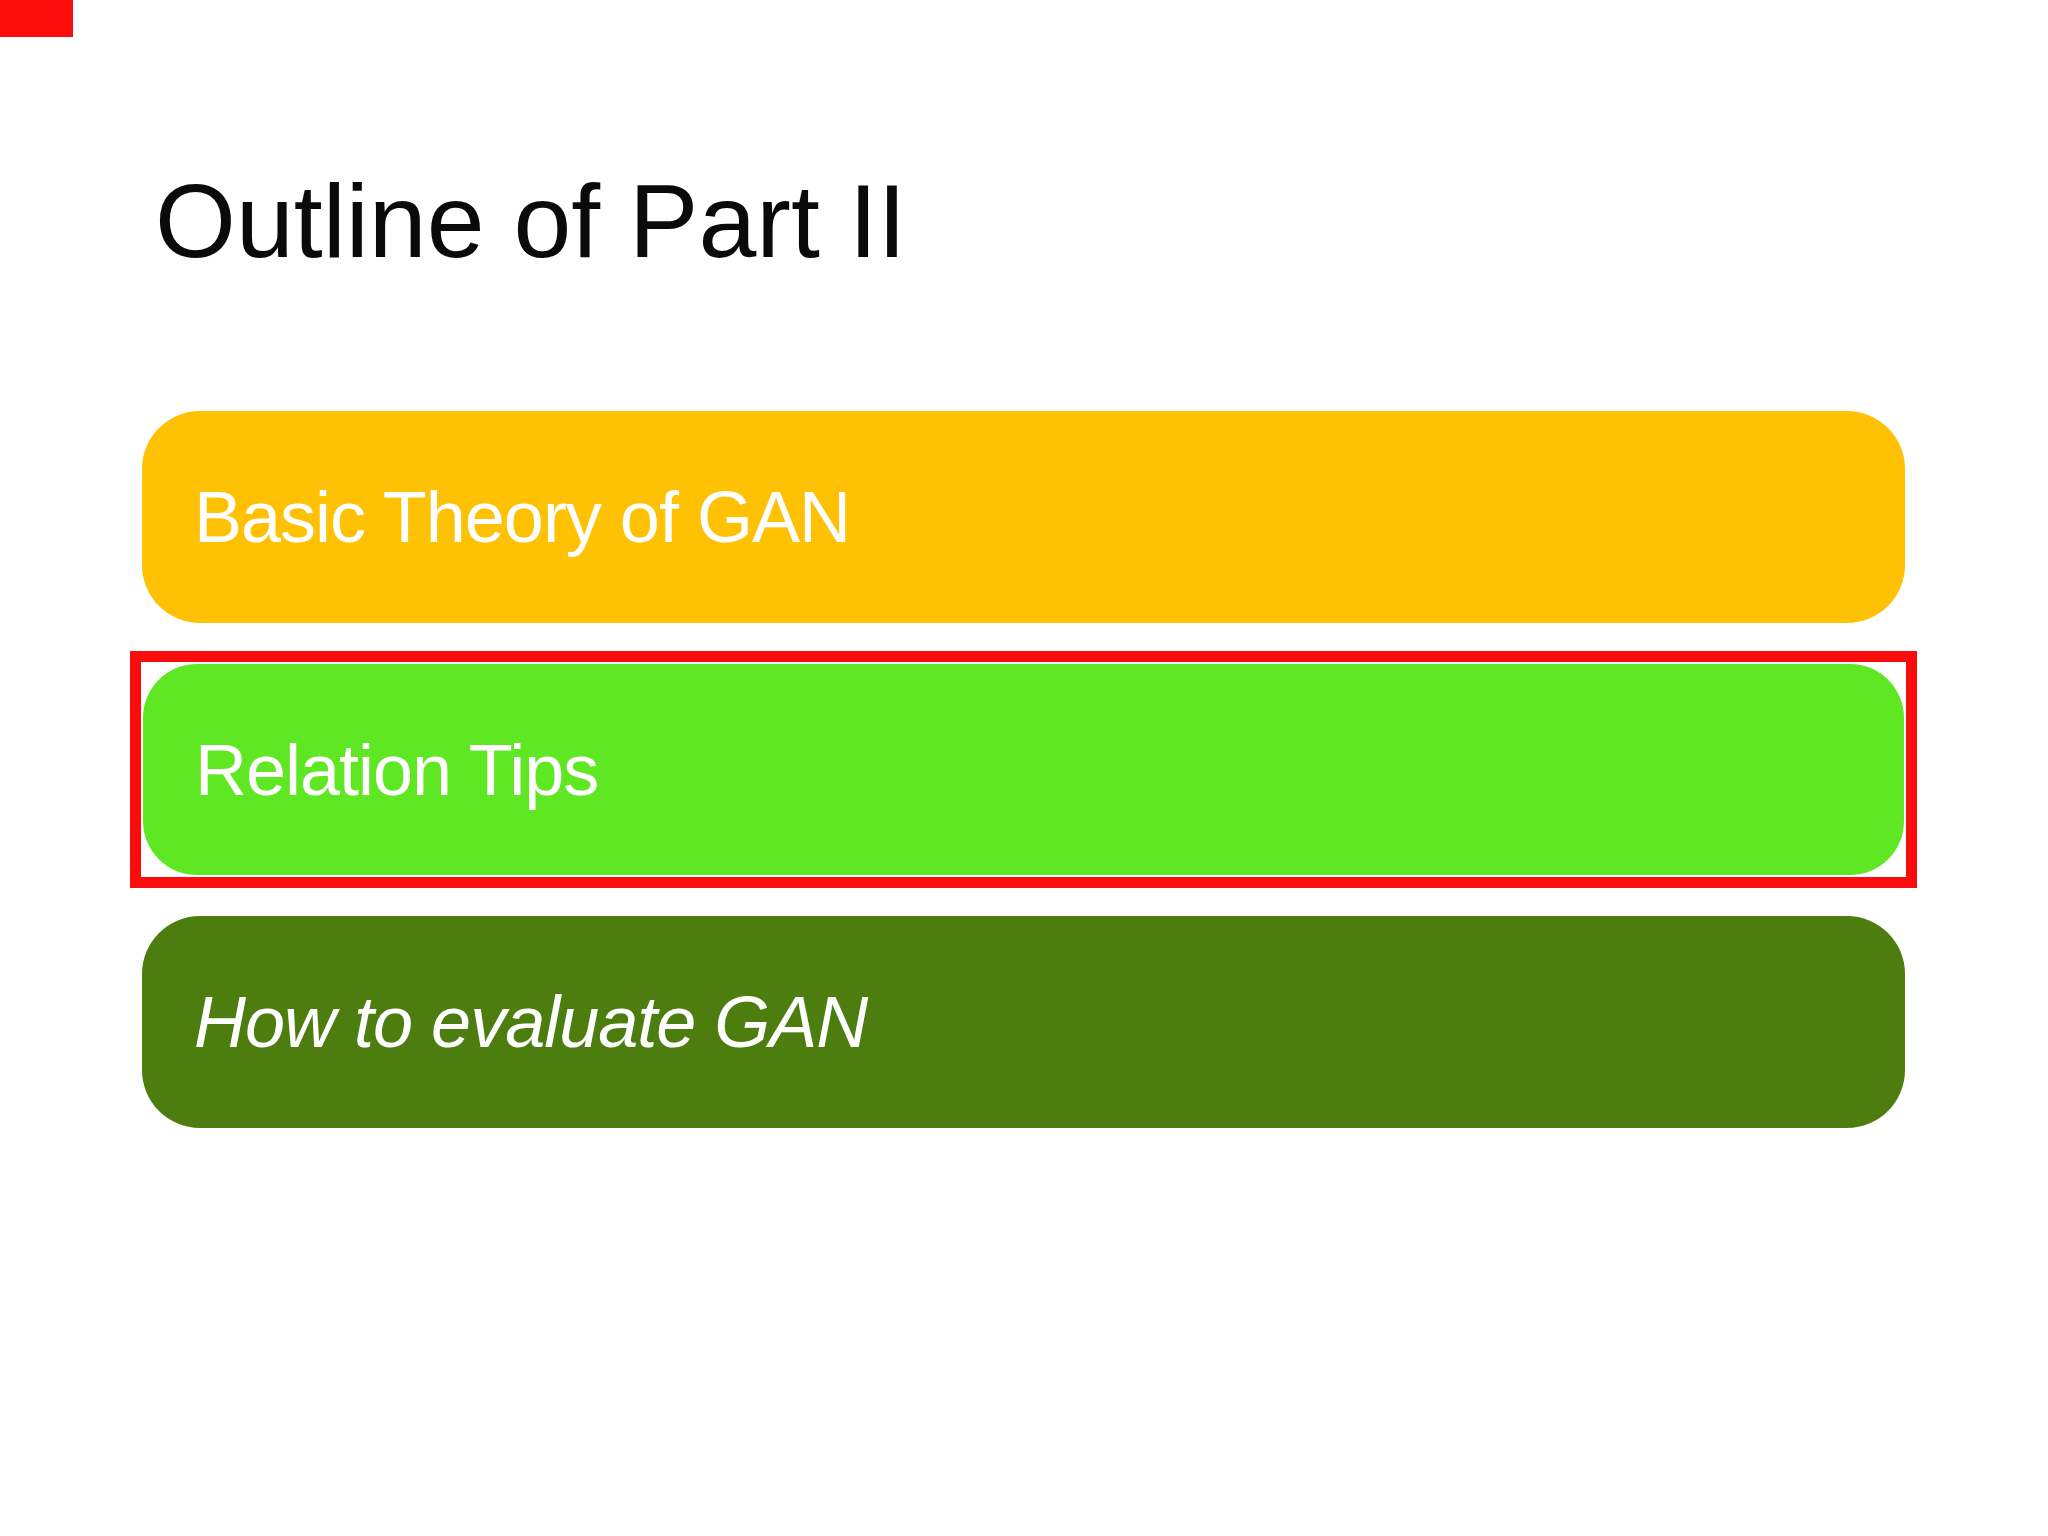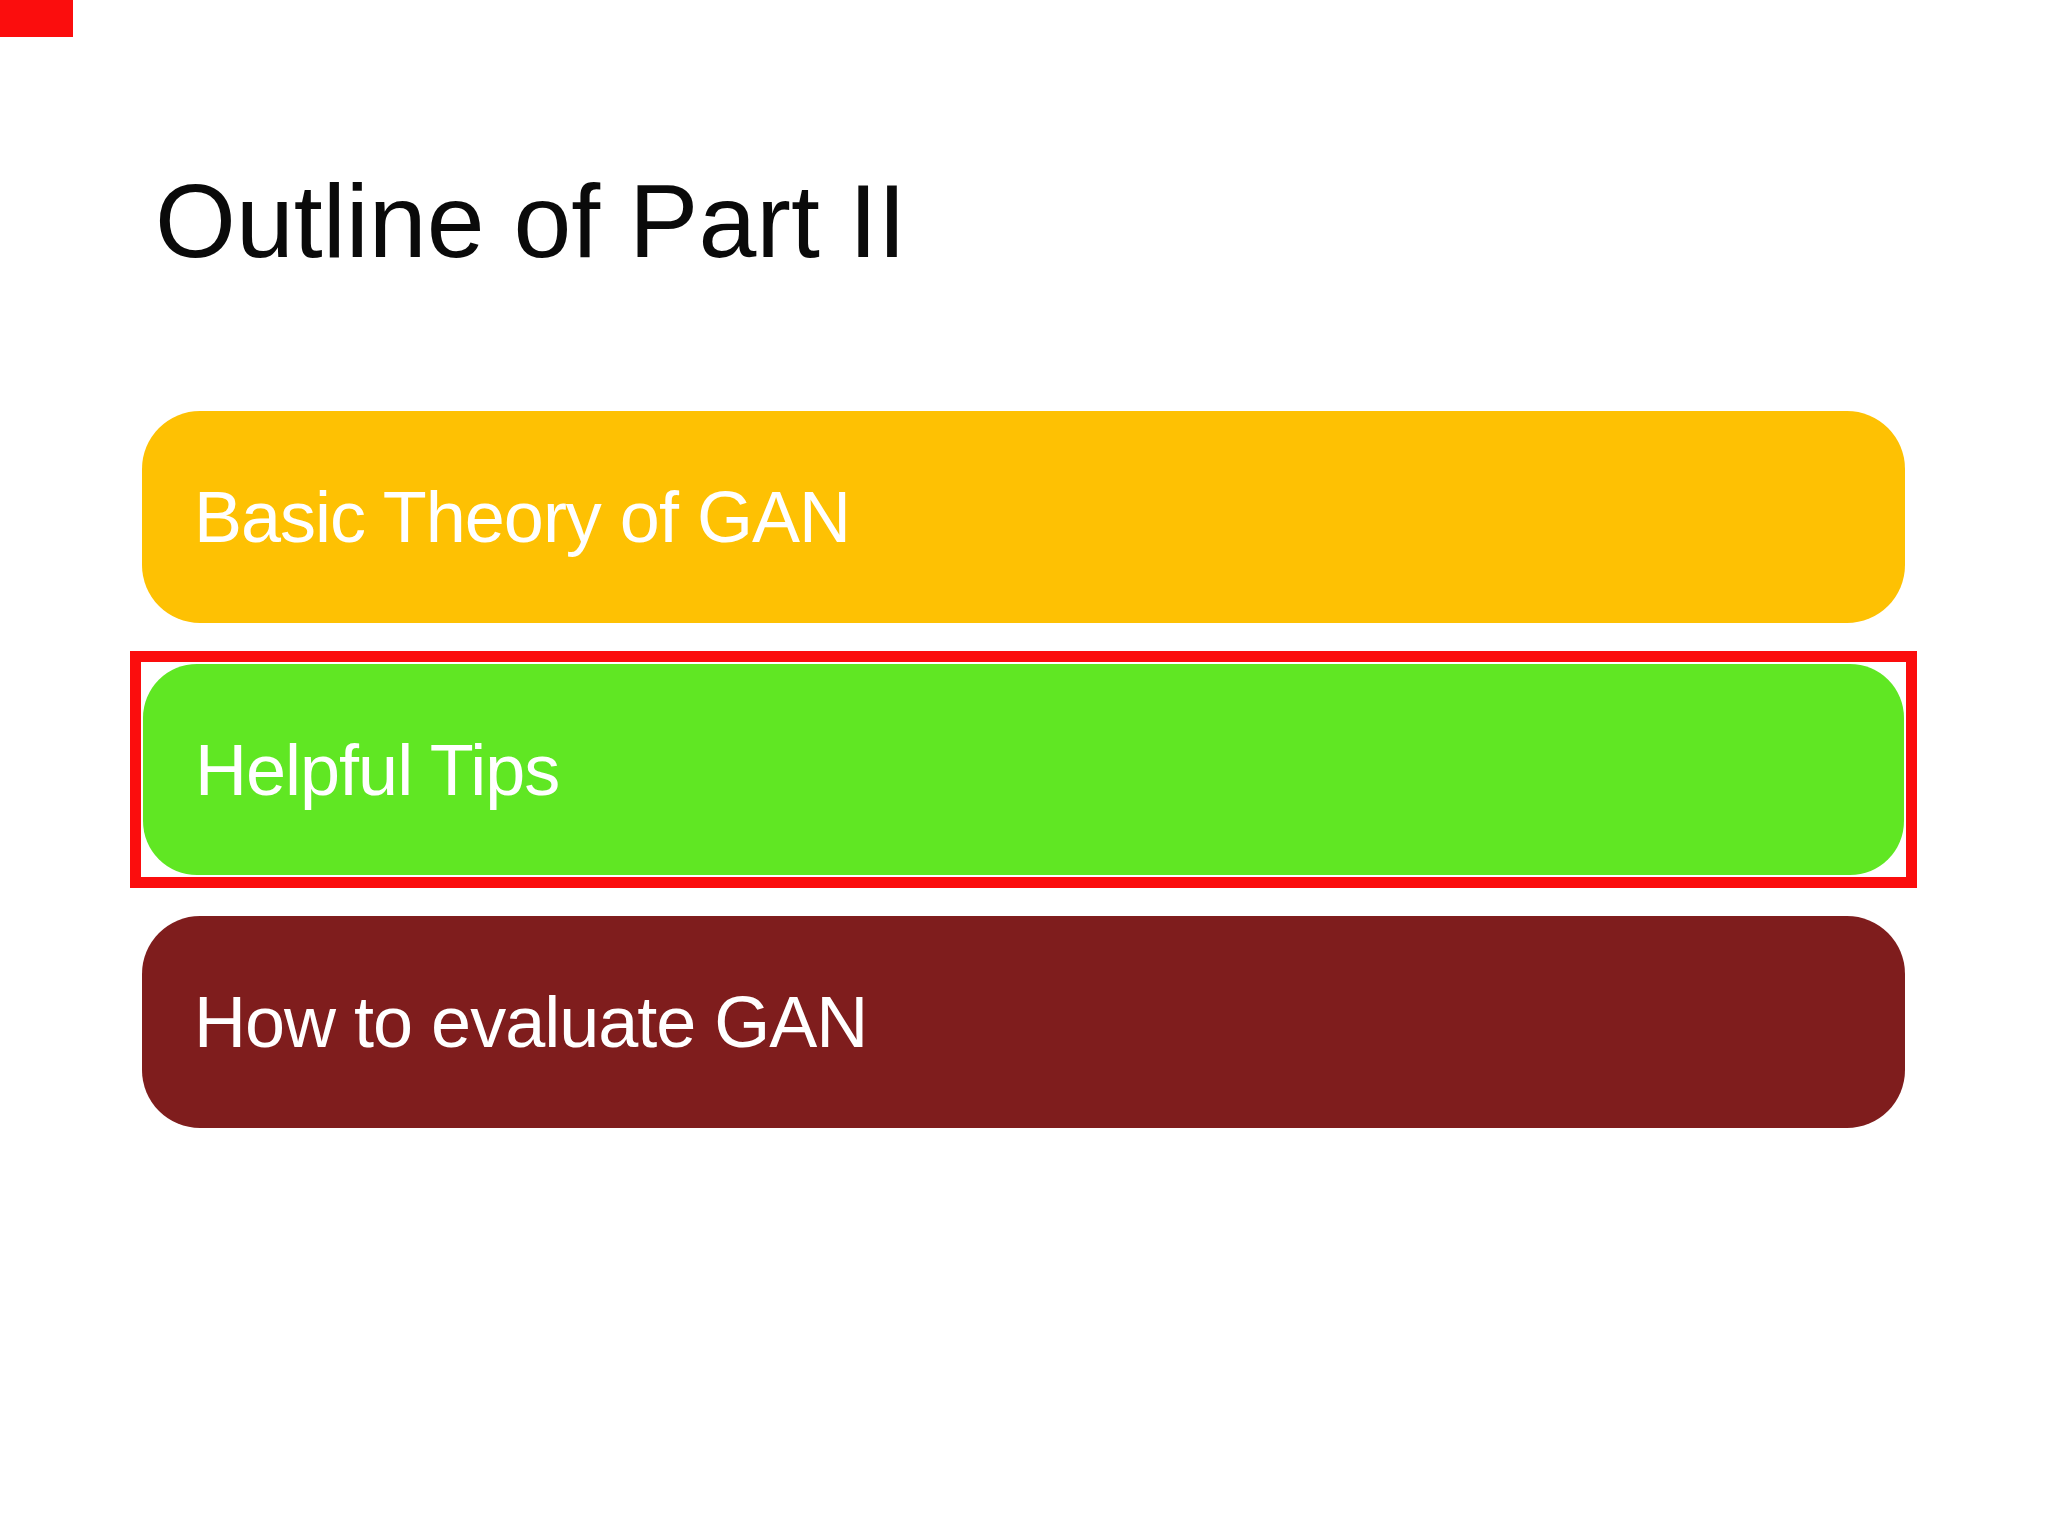--- a/index.html
+++ b/index.html
@@ -85,22 +85,22 @@
   <div class="corner-marker" style="background-color: rgb(251, 13, 13);"></div>
 
   <h1 class="title">Outline of Part II</h1>
 
   <div class="bar bar-1" style="background-color: rgb(254, 193, 3);">
     <span class="bar-label">Basic Theory of GAN</span>
   </div>
 
   <div class="highlight-box" style="border-color: rgb(251, 13, 13);">
     <div class="bar bar-2" style="background-color: rgb(96, 231, 35);">
-      <span class="bar-label">Helpful Tips</span>
+      <span class="bar-label">Relation Tips</span>
     </div>
   </div>
 
-  <div class="bar bar-3" style="background-color: #7f1d1d;">
+  <div class="bar bar-3" style="background-color: #4d7c0f; font-style: italic;">
     <span class="bar-label">How to evaluate GAN</span>
   </div>
 
 
 </div>
 
 </body></html>

